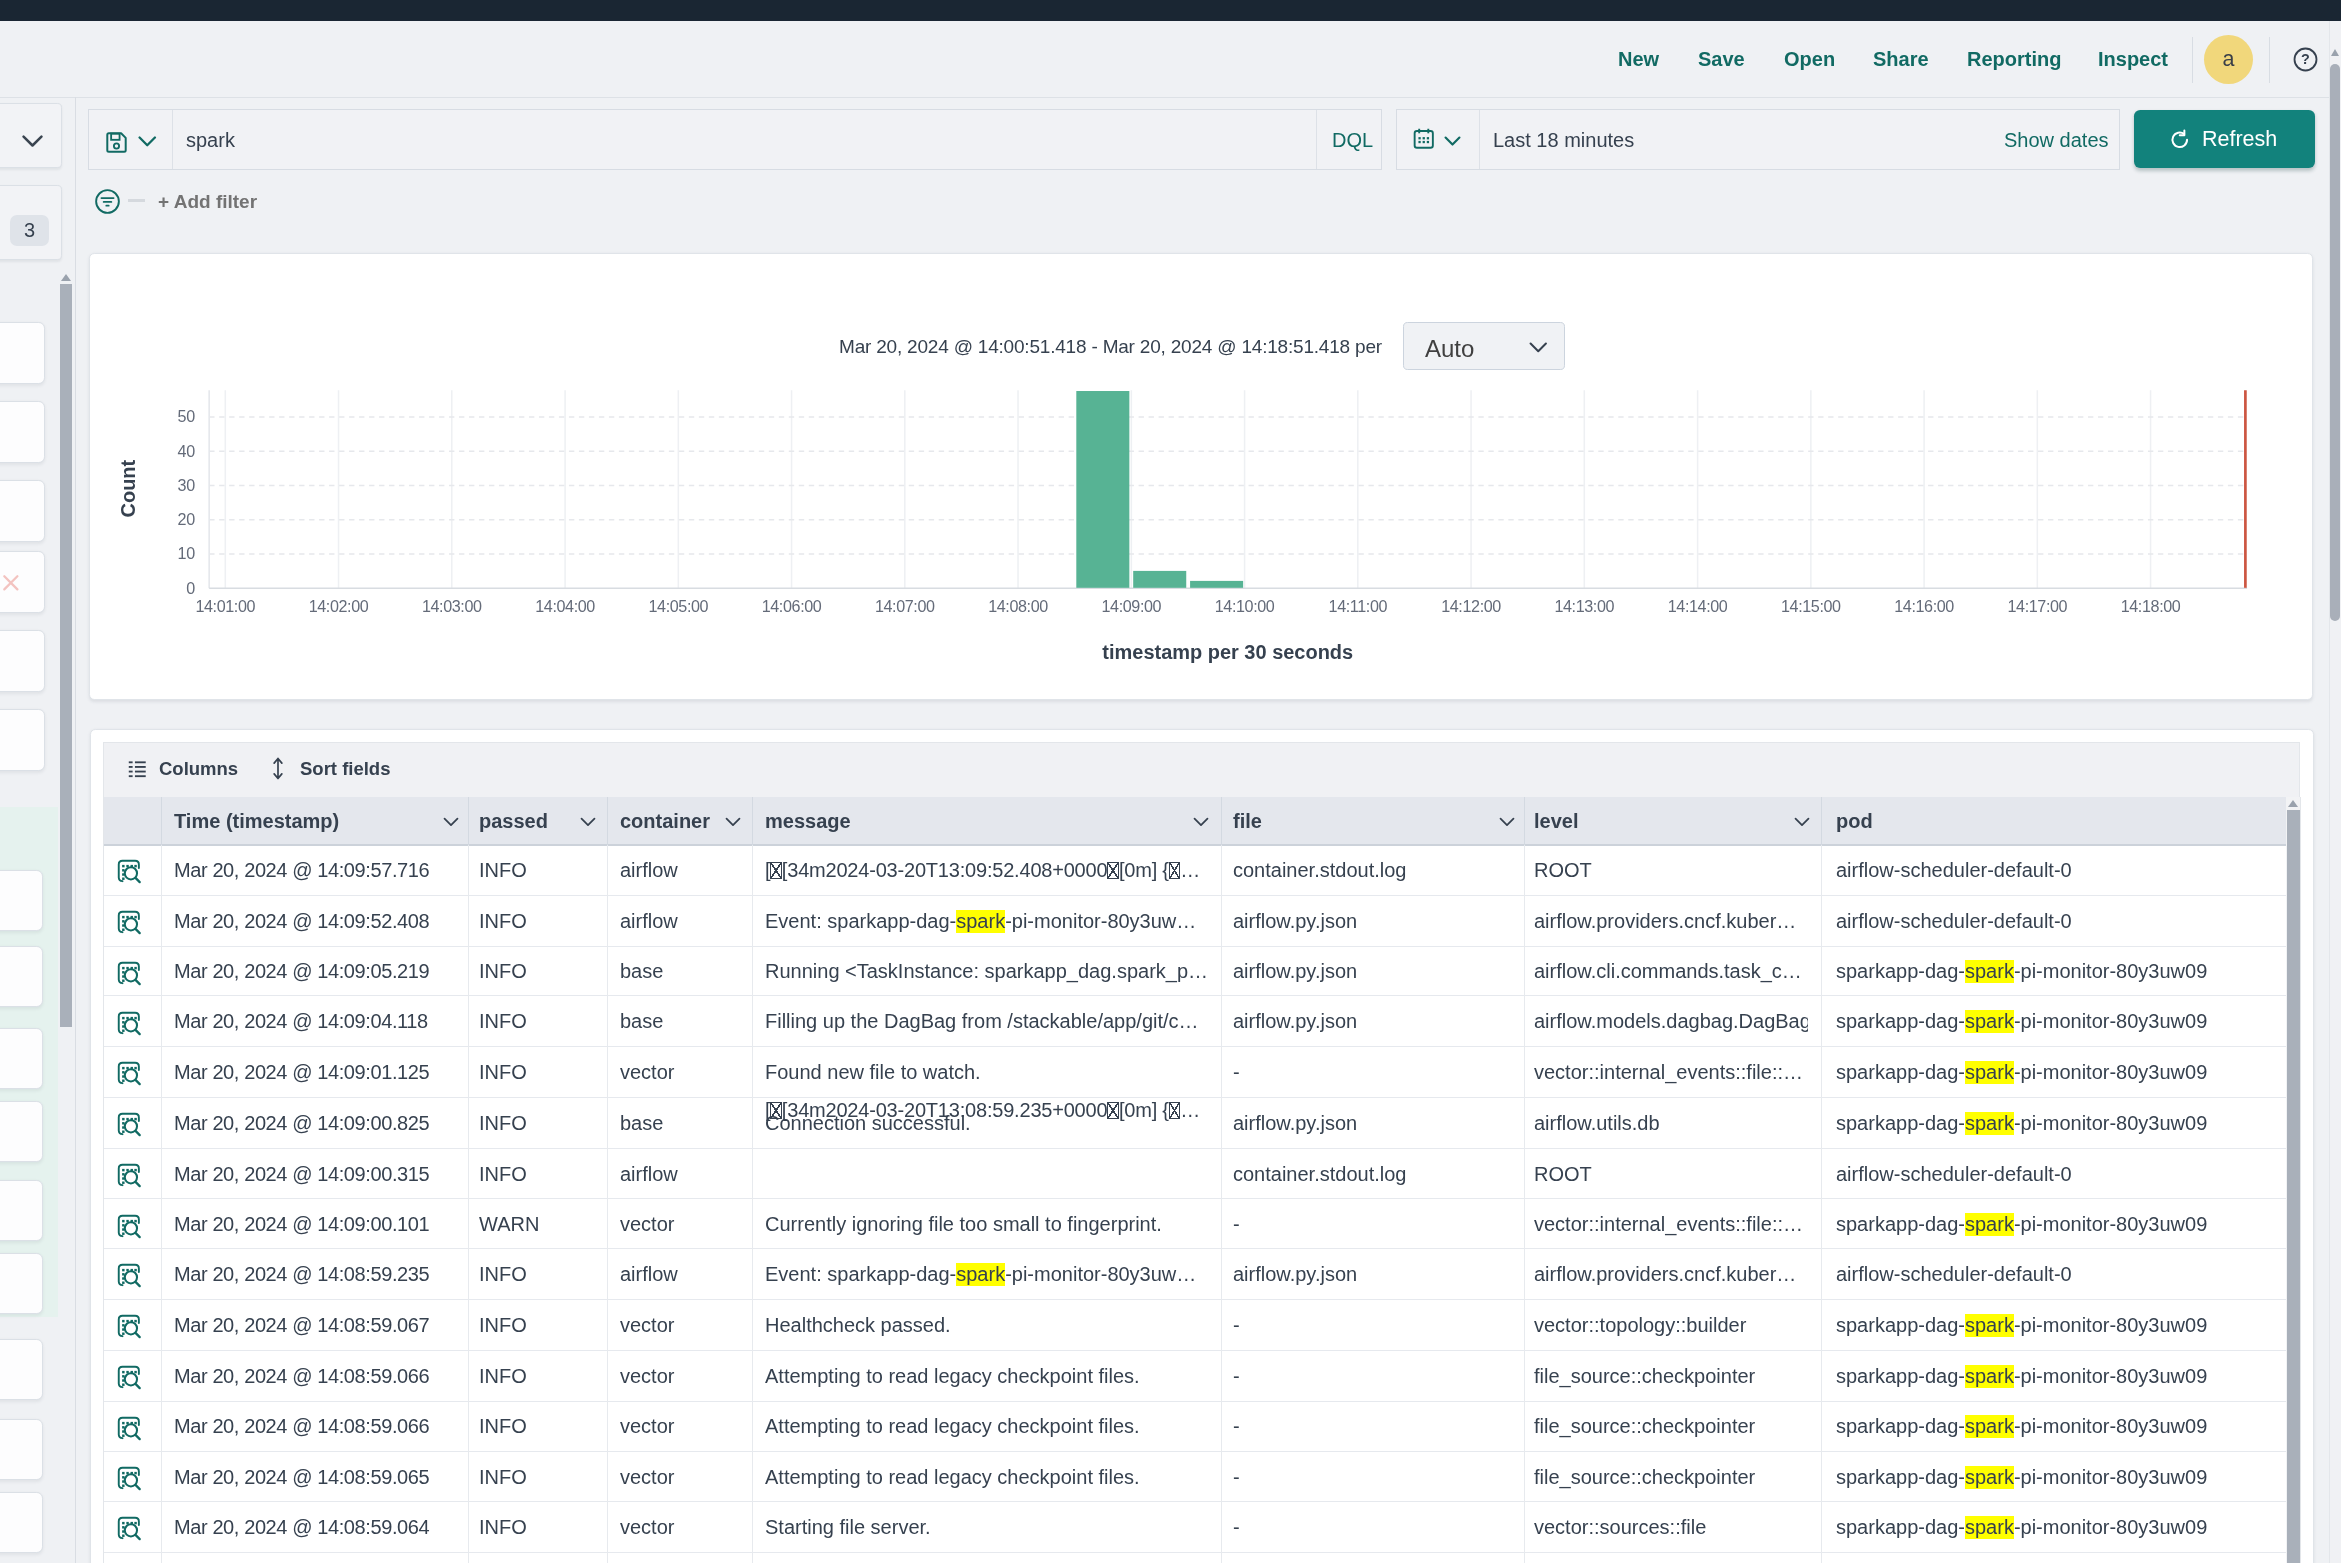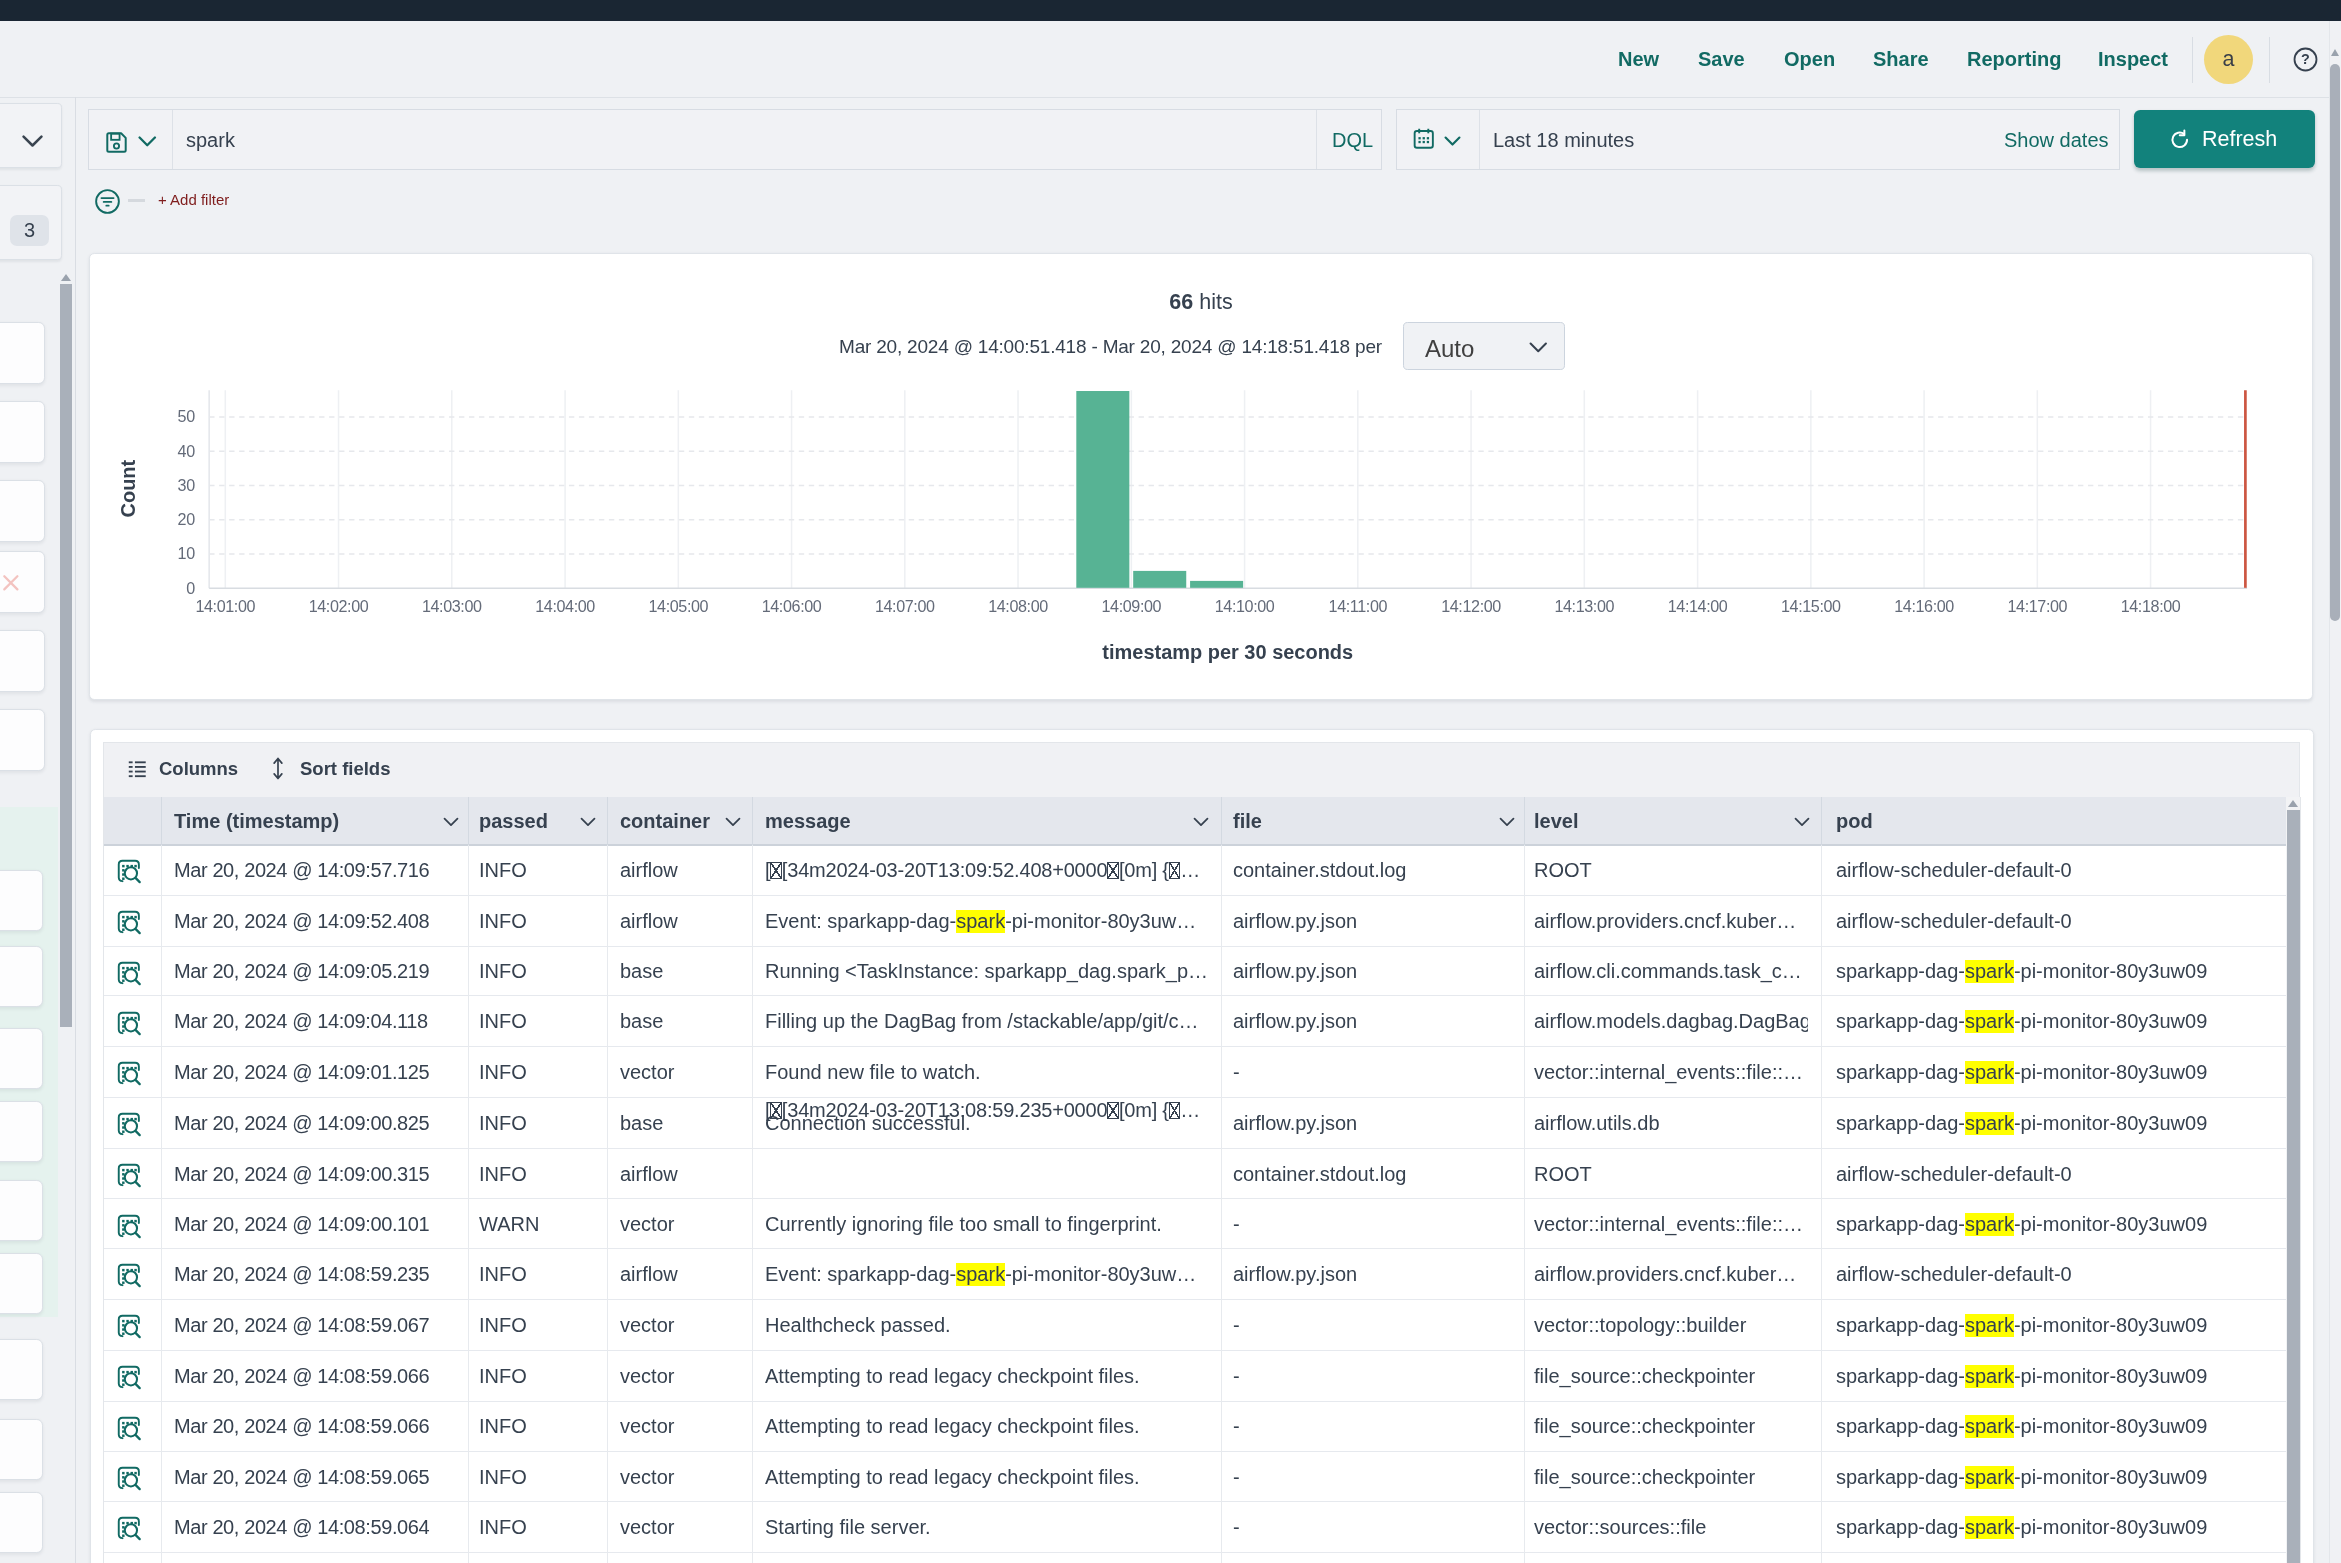--- a/index.html
+++ b/index.html
@@ -99,23 +99,22 @@
 </svg>
 <div style="position:absolute;left:68px;top:17px;font-size:21.5px;color:#fff">Refresh</div>
   </div>
 <svg class="abs" style="left:95px;top:189px" width="25" height="25" viewBox="0 0 33 33">
 <circle cx="16.5" cy="16.5" r="15" fill="none" stroke="#116a63" stroke-width="2.5"></circle>
 <line x1="8.5" y1="12" x2="24.5" y2="12" stroke="#116a63" stroke-width="2.5" stroke-linecap="round"></line>
 <line x1="11.5" y1="17" x2="21.5" y2="17" stroke="#116a63" stroke-width="2.5" stroke-linecap="round"></line>
 <line x1="15" y1="22" x2="18" y2="22" stroke="#116a63" stroke-width="2.5" stroke-linecap="round"></line>
   </svg>
 <div class="abs" style="left:128px;top:199px;width:17px;height:3.1px;background:#d5d9de"></div>
-<div class="abs" style="left:158px;top:191px;font-size:15px;font-weight:normal;color:#7f1d1d">+ Add filter</div>
+<div class="abs" style="left:158px;top:191px;font-size:19px;font-weight:bold;color:#737373">+ Add filter</div>
 <div class="abs" style="left:89px;top:253px;width:2224px;height:447px;background:#fff;border:0.8px solid #e0e4e9;border-radius:5.4px;box-shadow:0 1.5px 3.1px rgba(50,60,80,.1)">
-<div style="position:absolute;left:0;top:36px;width:100%;text-align:center;font-size:21.5px;color:#36414f"><b>66</b> hits</div>
 <div style="position:absolute;left:749px;top:82px;font-size:19px;letter-spacing:-0.2px;color:#36414f">Mar 20, 2024 @ 14:00:51.418 - Mar 20, 2024 @ 14:18:51.418 per</div>
 <div style="position:absolute;left:1313px;top:68px;width:162px;height:48px;background:#f0f2f5;border:0.8px solid #ccd4de;border-radius:4.6px;">
       <div style="position:absolute;left:21px;top:12.3px;font-size:24px;color:#404040">Auto</div>
       <svg style="position:absolute;right:17px;top:19px" width="18.5" height="11.5" viewBox="0 0 24 15">
         <path d="M2 2 L12 12 L22 2" fill="none" stroke="#36414f" stroke-width="2.6" stroke-linecap="round" stroke-linejoin="round"></path>
       </svg>
     </div>
 <svg style="position:absolute;left:0;top:0" width="2224" height="447" viewBox="0 0 2893 581">
 <line x1="176.0" y1="177" x2="176.0" y2="434.5" stroke="#eef0f3" stroke-width="2"></line>
 <line x1="323.3" y1="177" x2="323.3" y2="434.5" stroke="#eef0f3" stroke-width="2"></line>

